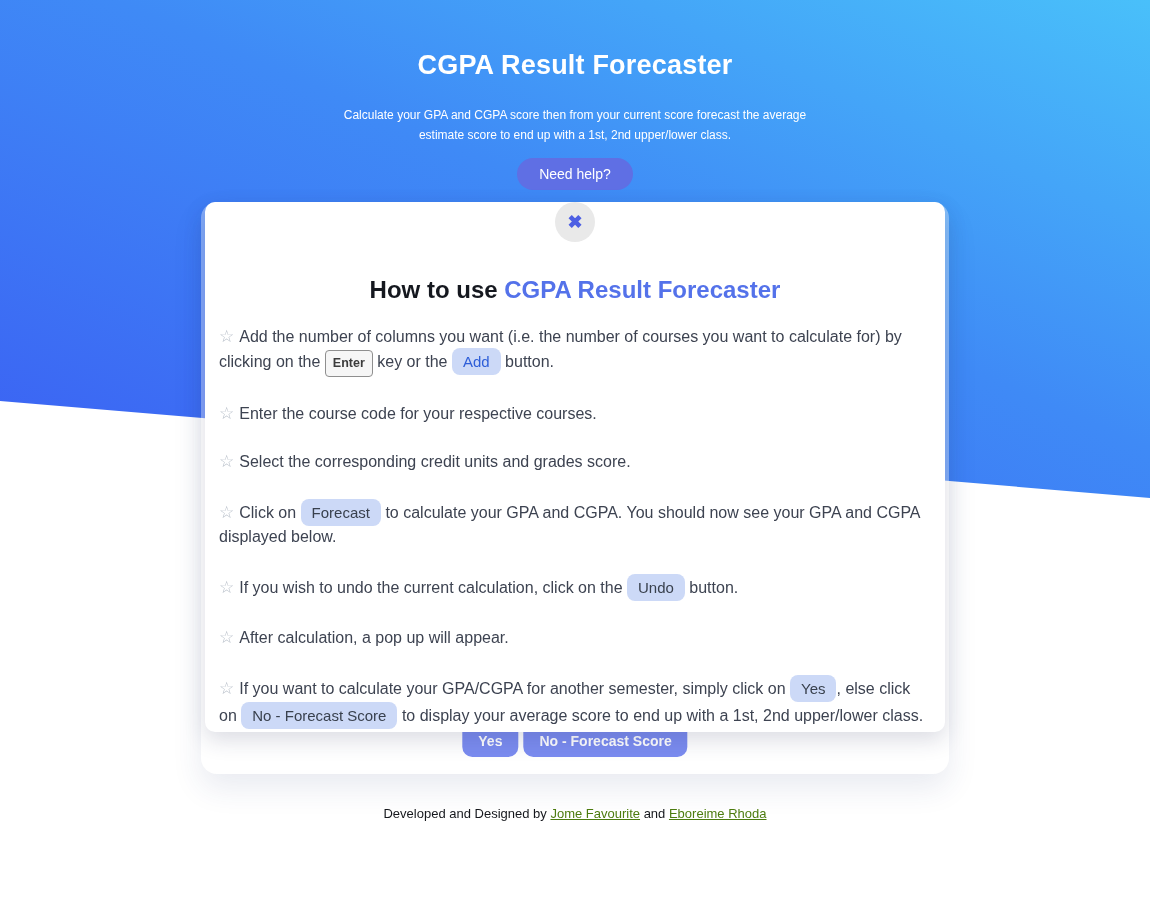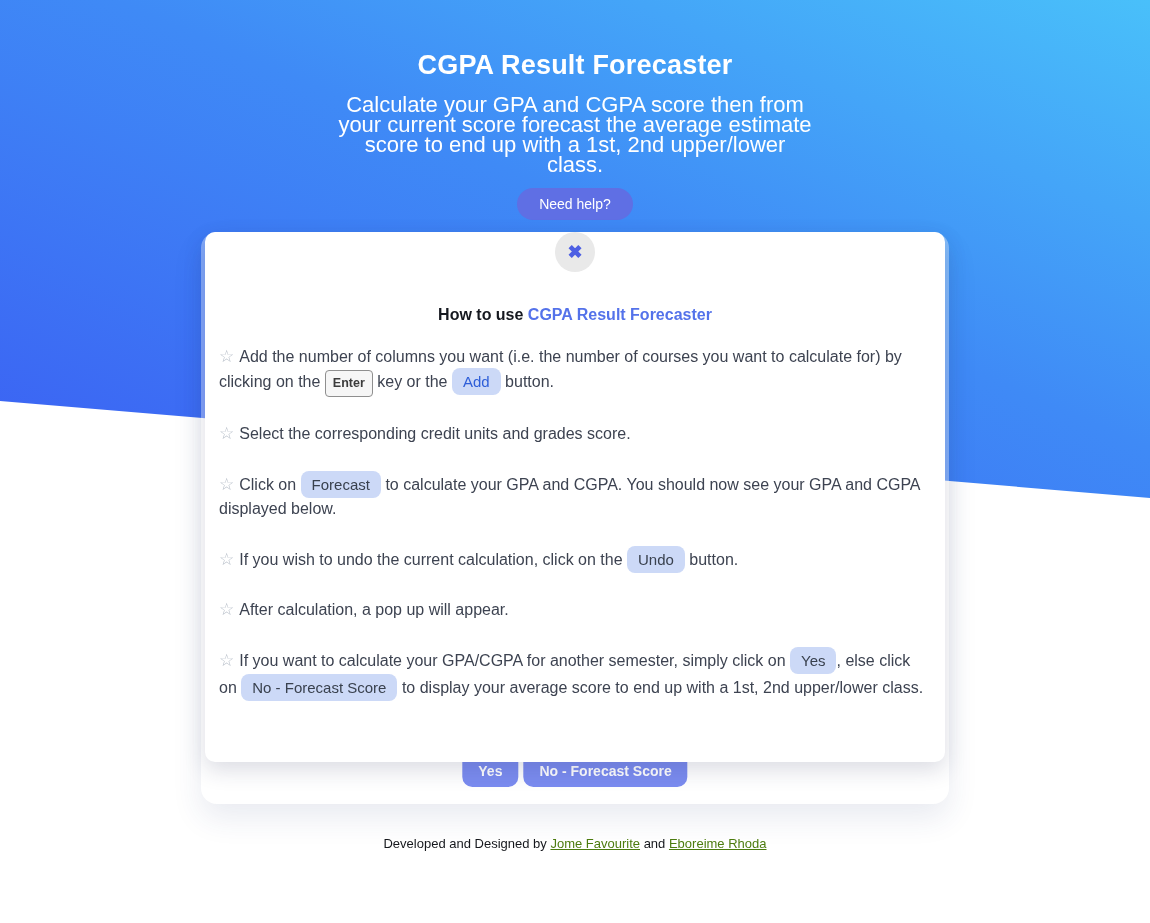--- a/index.html
+++ b/index.html
@@ -7,36 +7,36 @@
     font-family:"Liberation Sans","DejaVu Sans",sans-serif; }
   .page { position:relative; width:1150px; height:675px; }
 
   
   .bg-shape { position:absolute; top:0; left:0; width:1150px; height:498px;
     background:linear-gradient(to right top,#3b5ff3 0%,#3f8af6 55%,#49c0fa 100%);
     clip-path:polygon(0 0,100% 0,100% 498px,0 401px); }
 
   .header { position:relative; text-align:center; padding-top:50px; color:#fff; }
   .header h1 { font-size:27px; font-weight:bold; letter-spacing:.2px; }
-  .header .subtitle { margin:14px auto 0; max-width:480px; font-size:22px; line-height:20px; }
+  .header .subtitle { margin:24px auto 0; max-width:480px; font-size:12px; line-height:20px; }
   .help-btn { display:inline-block; margin-top:13px; background:#5f6fe4; color:#fff;
     font-size:14px; font-weight:normal; padding:8px 22px; border:none; border-radius:999px; cursor:pointer; }
 
   
   .modal-frame { position:relative; width:748px; height:572px; margin:12px auto 0;
     background:rgba(255,255,255,0.35); border-radius:16px;
     box-shadow:0 14px 30px rgba(40,60,120,0.10); }
   .modal-card { position:relative; z-index:2; margin:10px auto 0; width:740px; height:530px;
     background:#ffffff; border-radius:10px; padding:0 14px;
     box-shadow:0 8px 22px rgba(30,40,80,0.16); text-align:left; }
   .close-wrap { text-align:center; }
   .close-btn { display:inline-flex; align-items:center; justify-content:center;
     width:40px; height:40px; border-radius:50%; background:#e9e9e9; border:none;
     color:#4d5fe3; font-size:18px; font-weight:bold; cursor:pointer; margin-top:0; }
-  .modal-title { text-align:center; margin-top:34px; font-size:16px; font-weight:bold; color:#15181f; }
+  .modal-title { text-align:center; margin-top:34px; font-size:24px; font-weight:bold; color:#15181f; }
   .modal-title .accent { color:#5472ea; }
 
   .instructions { margin-top:22px; }
   .instruction { font-size:16px; line-height:22px; color:#3d4351; margin-bottom:26px; }
   .star { color:#b9c0ca; font-size:17px; margin-right:5px; }
   .chip { display:inline-block; background:#ccd9f7; color:#39414e; border-radius:8px;
     padding:4px 11px; font-size:15px; line-height:19px;text-align:right; }
   .chip-blue { color:#2e5ed8; }
   kbd.kbd { display:inline-block; background:#f6f6f6; border:1px solid #8f8f8f; border-radius:4px;
     padding:1px 7px 2px; font-family:"Liberation Sans","DejaVu Sans",sans-serif;
@@ -73,20 +73,21 @@
 
     <div class="modal-card">
       <div class="close-wrap">
         <button class="close-btn">✖</button>
       </div>
       <div class="modal-title">
         <span>How to use </span><span class="accent">CGPA Result Forecaster</span>
       </div>
       <div class="instructions">
           <p class="instruction"><span class="star">☆</span><span class="txt">Add the number of columns you want (i.e. the number of courses you want to calculate for) by clicking on the </span><kbd class="kbd">Enter</kbd><span class="txt"> key or the </span><span class="chip chip-blue">Add</span><span class="txt"> button.</span></p>
+          <p class="instruction"><span class="star">☆</span><span class="txt">Enter the course code for your respective courses.</span></p>
           <p class="instruction"><span class="star">☆</span><span class="txt">Select the corresponding credit units and grades score.</span></p>
           <p class="instruction"><span class="star">☆</span><span class="txt">Click on </span><span class="chip">Forecast</span><span class="txt"> to calculate your GPA and CGPA. You should now see your GPA and CGPA displayed below.</span></p>
           <p class="instruction"><span class="star">☆</span><span class="txt">If you wish to undo the current calculation, click on the </span><span class="chip">Undo</span><span class="txt"> button.</span></p>
           <p class="instruction"><span class="star">☆</span><span class="txt">After calculation, a pop up will appear.</span></p>
           <p class="instruction"><span class="star">☆</span><span class="txt">If you want to calculate your GPA/CGPA for another semester, simply click on </span><span class="chip">Yes</span><span class="txt">, else click on </span><span class="chip">No - Forecast Score</span><span class="txt"> to display your average score to end up with a 1st, 2nd upper/lower class.</span></p>
         </div>
     </div>
   </div>
 
   <div class="footer">

